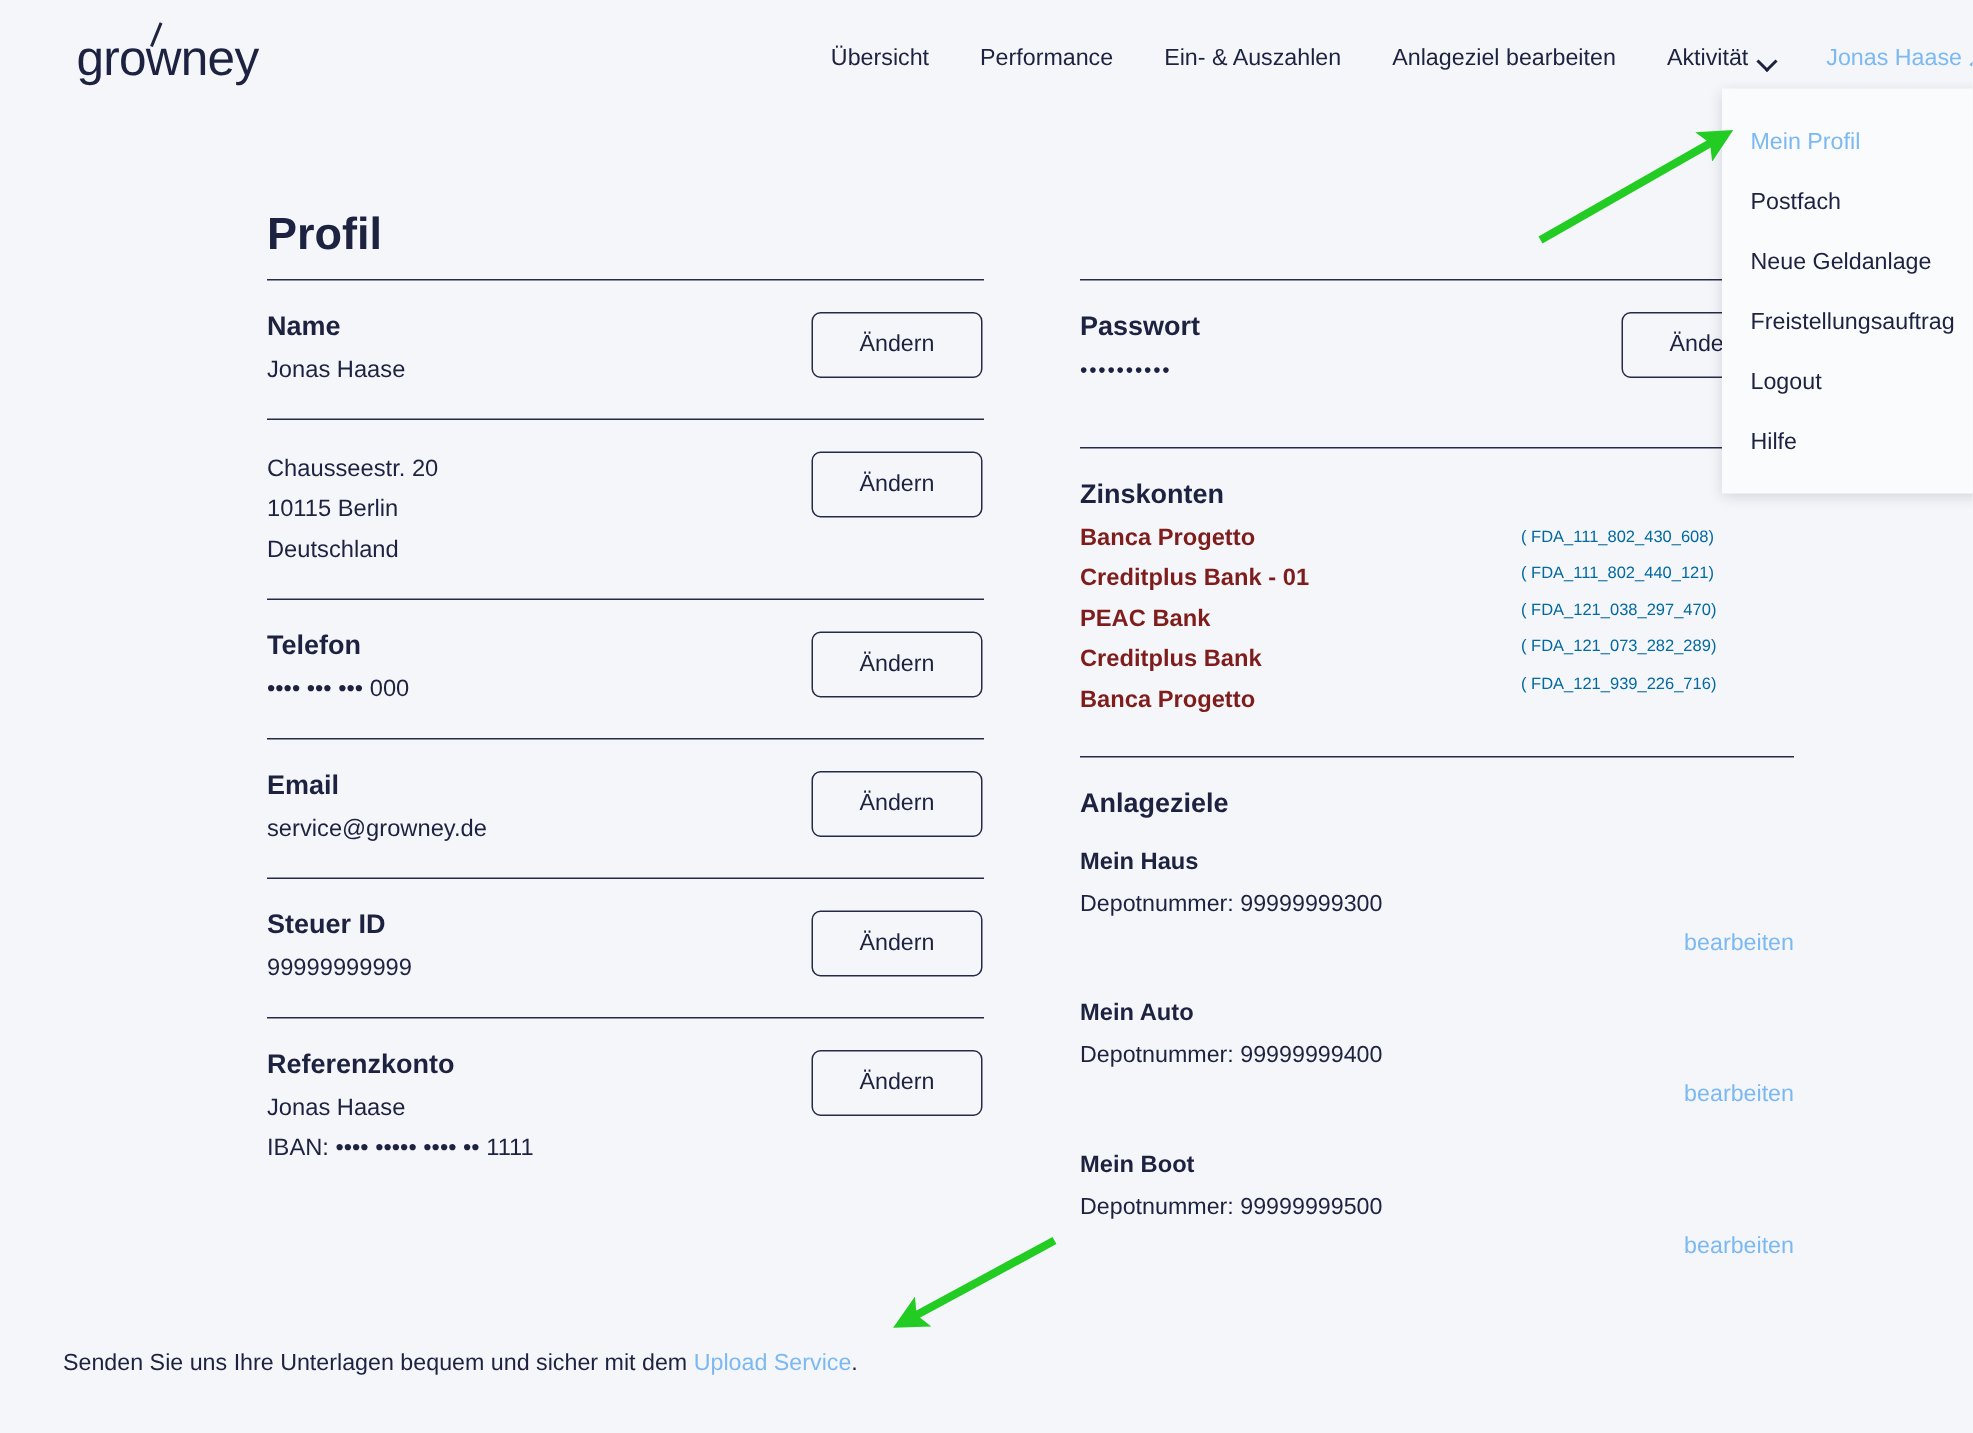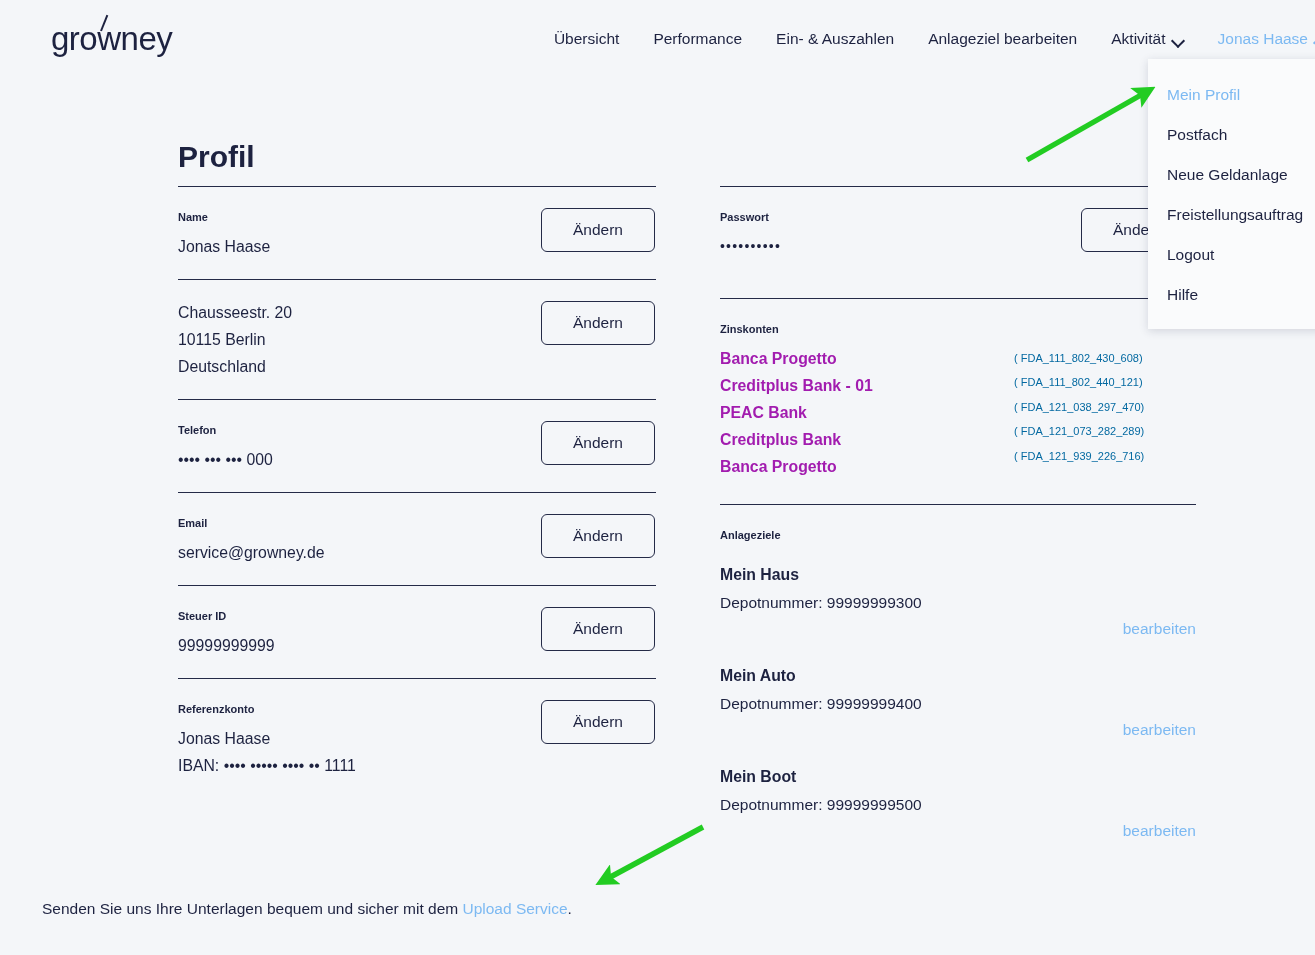--- a/index.html
+++ b/index.html
@@ -71,21 +71,21 @@
     font-size: 30px; font-weight: 700; color: #1d2240; line-height: 40px;
   }
 
   .col-left  { position: absolute; left: 146px;  top: 186px; width: 478px; }
   .col-right { position: absolute; left: 688px;  top: 186px; width: 476px; }
 
   .divider { height: 0; border-top: 1.6px solid #242a47; }
 
   .field { position: relative; padding-top: 19px; padding-bottom: 19px; min-height: 82px; }
   .field-label {
-    font-size: 11px; font-weight: 700; color: #1d2240;
+    font-size: 18px; font-weight: 700; color: #1d2240;
     line-height: 22px; margin-bottom: 5px;
   }
   .field-value {
     font-size: 15.8px; font-weight: 400; color: #1d2240; line-height: 27px;
   }
   .dots { letter-spacing: 1.2px; font-size: 14px; }
 
   .btn-change {
     position: absolute; right: 1px; top: 21px;
     width: 114px; height: 44px;
@@ -94,21 +94,21 @@
     font-family: "Liberation Sans", sans-serif; font-size: 15.5px;
     cursor: pointer; line-height: 42px; text-align: center; padding: 0;
   }
 
   
   .accounts { position: relative; padding-top: 19px; padding-bottom: 24px; }
   .accounts .field-label { margin-bottom: 5px; }
   .acct-grid { position: relative; }
   .acct-names { }
   .acct-name {
-    font-size: 15.8px; font-weight: 700; color: #a21caf; line-height: 27px;
+    font-size: 15.8px; font-weight: 700; color: #7f1d1d; line-height: 27px;
   }
   .acct-codes { position: absolute; left: 294px; top: 1px; }
   .acct-code {
     font-size: 11px; font-weight: 400; color: #0369a1; line-height: 24.4px;
     white-space: nowrap;
   }
 
   
   .goals { padding-top: 19px; }
   .goals > .field-label { margin-bottom: 16px; }

